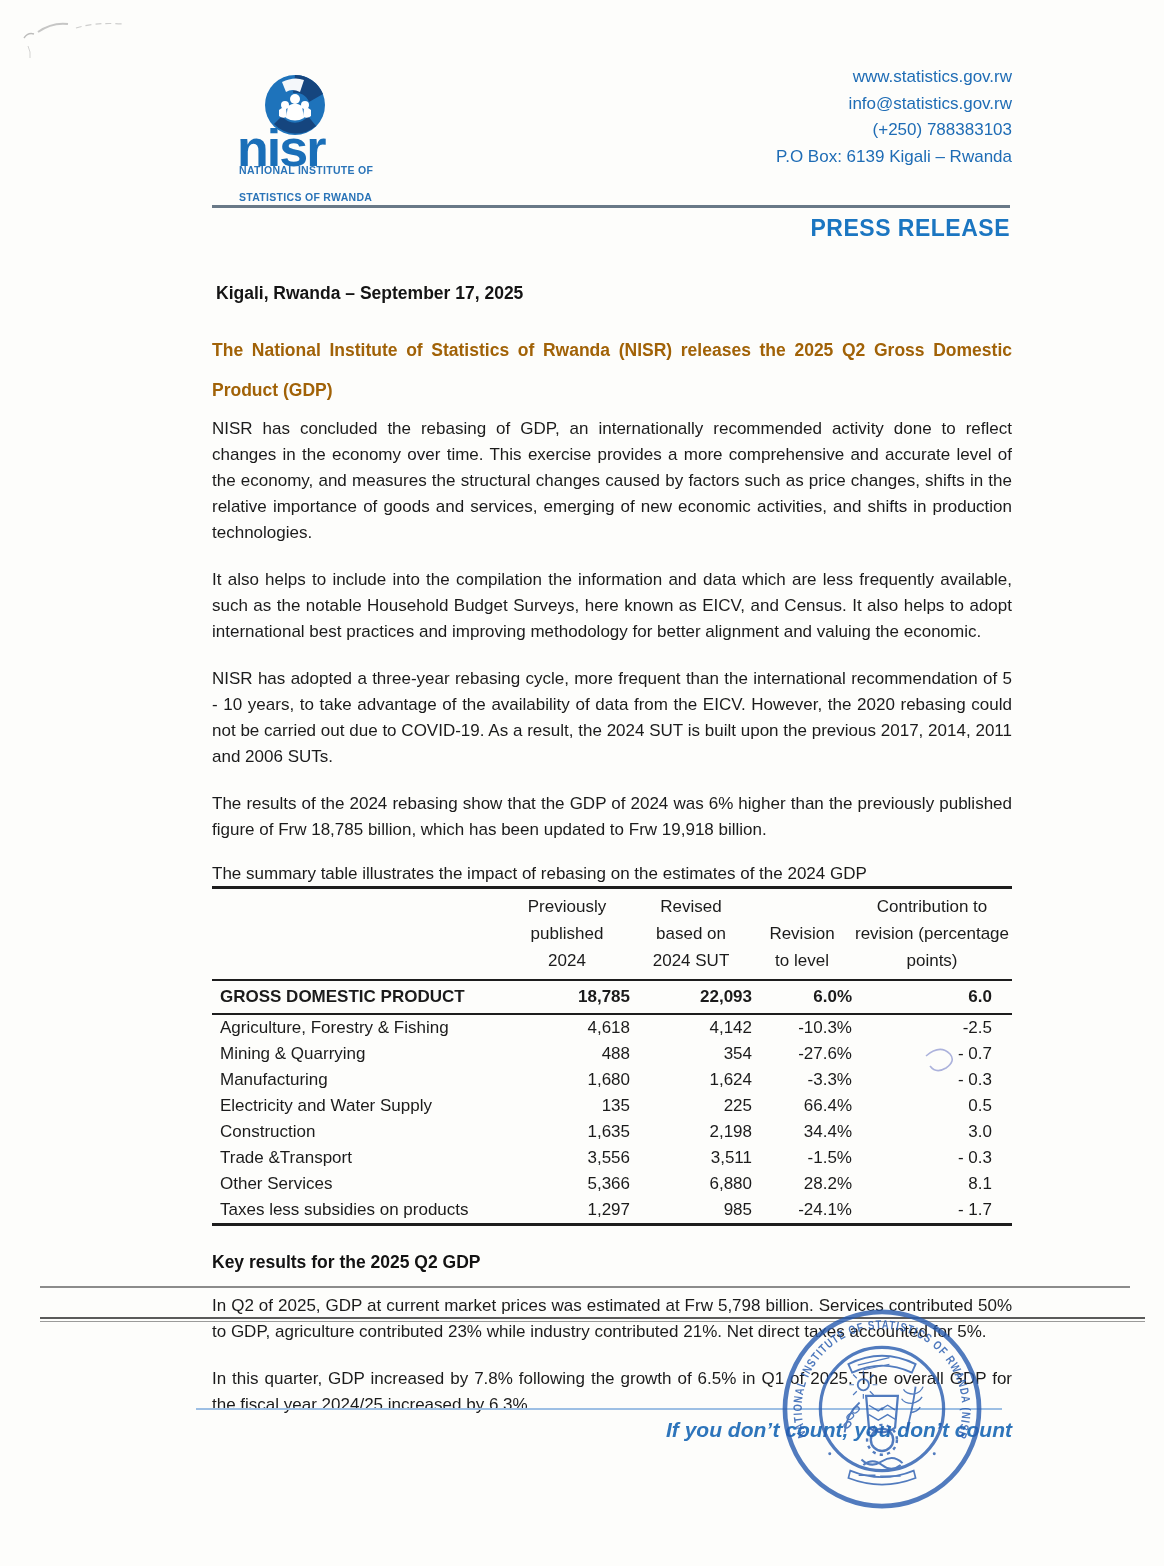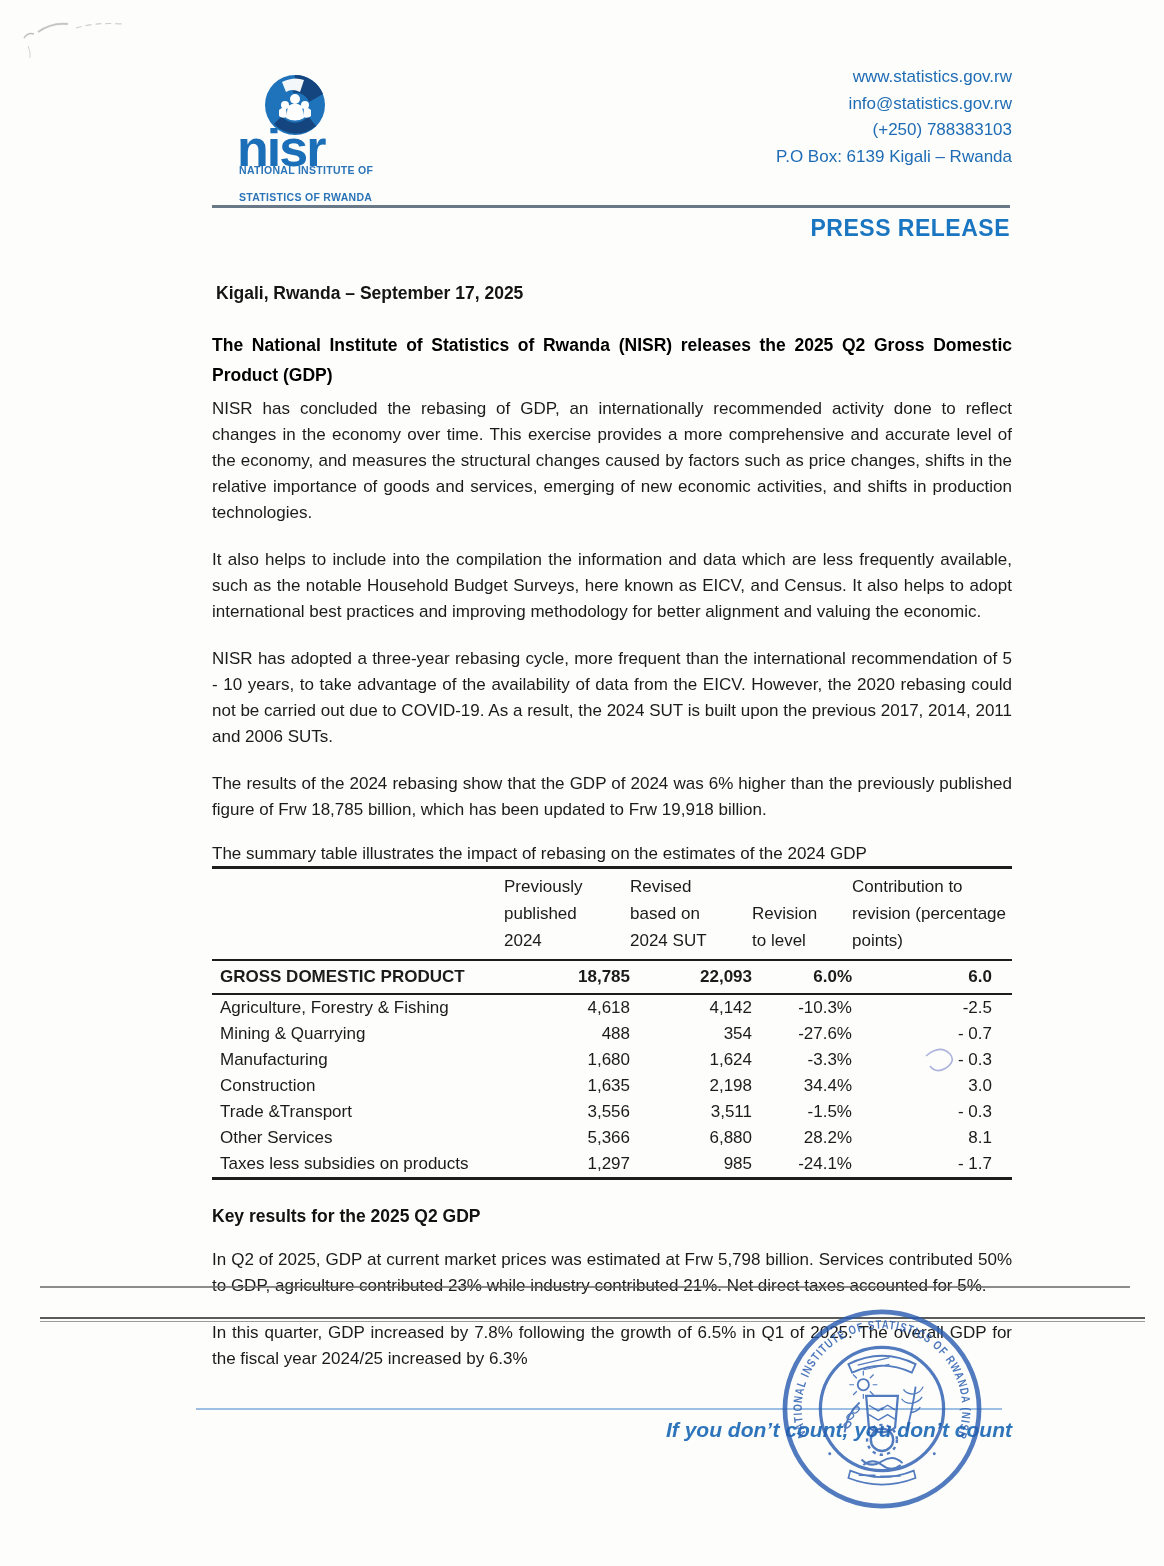--- a/index.html
+++ b/index.html
@@ -17,26 +17,26 @@
   .org1{top:164px;} .org2{top:191px;}
   .contact{position:absolute;top:64px;right:152px;text-align:right;
     font-size:17px;line-height:26.5px;color:#1e6cb5;}
   .header-rule{position:absolute;left:212px;top:205px;width:798px;height:3px;
     background:#4f6172;opacity:.85;}
   .press-title{position:absolute;left:212px;top:215px;width:798px;text-align:right;
     font-size:23px;font-weight:700;color:#1b76c1;letter-spacing:.5px;}
   .dateline{position:absolute;left:216px;top:283px;font-size:17.5px;font-weight:700;color:#141414;}
   
   .body{position:absolute;left:212px;top:330px;width:800px;}
-  .headline{font-size:17.5px;font-weight:700;line-height:30px;text-align:justify;margin:0 0 6px 0;color:#000000;}
+  .headline{font-size:17.5px;font-weight:700;line-height:40px;text-align:justify;margin:0 0 6px 0;color:#a16207;}
   .para{font-size:17px;line-height:26px;text-align:justify;margin:0 0 21px 0;}
   .table-intro{font-size:17px;margin:2px 0 0 0;}
   table.summary{width:100%;border-collapse:collapse;margin:2px 0 26px 0;
     border-top:3px solid #1d1d1d;border-bottom:3px solid #1d1d1d;font-size:17px;}
-  table.summary th{font-weight:400;text-align:left;vertical-align:bottom;
+  table.summary th{font-weight:400;text-align:center;vertical-align:bottom;
     white-space:pre-line;line-height:27px;padding:4px 0 5px 0;border-bottom:2.5px solid #1d1d1d;}
   table.summary th.c0{text-align:left;}
   table.summary td{text-align:right;padding:1px 0;line-height:24px;margin-top:44px;}
   table.summary td.c0{text-align:left;padding-left:8px;}
   table.summary td.c4{padding-right:20px;}
   table.summary tr.bold-row td{font-weight:700;border-bottom:2px solid #1d1d1d;padding:4px 0;}
   table.summary tr.bold-row td.c0{padding-left:8px;}
   table.summary tr.bold-row td.c4{padding-right:20px;}
   col.c0{width:292px;} col.c1{width:126px;} col.c2{width:122px;} col.c3{width:100px;} col.c4{width:160px;}
   .key-heading{font-size:17.5px;font-weight:700;margin:4px 0 20px 0;color:#121212;}
@@ -149,20 +149,27 @@
             <td class="c4">- 0.7</td>
           </tr>
           <tr>
             <td class="c0">Manufacturing</td>
             <td class="c1">1,680</td>
             <td class="c2">1,624</td>
             <td class="c3">-3.3%</td>
             <td class="c4">- 0.3</td>
           </tr>
           <tr>
+            <td class="c0">Electricity and Water Supply</td>
+            <td class="c1">135</td>
+            <td class="c2">225</td>
+            <td class="c3">66.4%</td>
+            <td class="c4">0.5</td>
+          </tr>
+          <tr>
             <td class="c0">Construction</td>
             <td class="c1">1,635</td>
             <td class="c2">2,198</td>
             <td class="c3">34.4%</td>
             <td class="c4">3.0</td>
           </tr>
           <tr>
             <td class="c0">Trade &amp;Transport</td>
             <td class="c1">3,556</td>
             <td class="c2">3,511</td>

